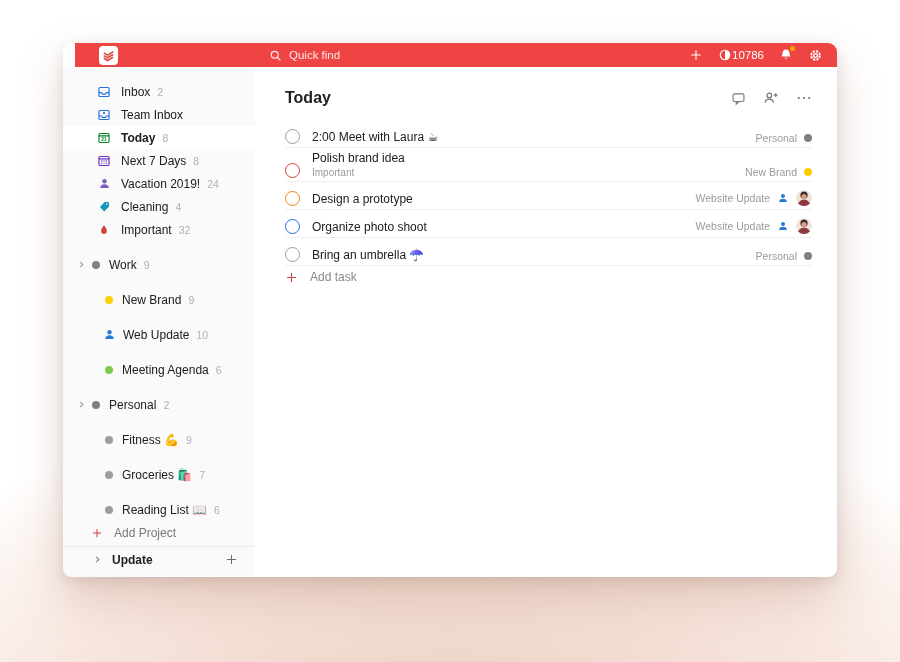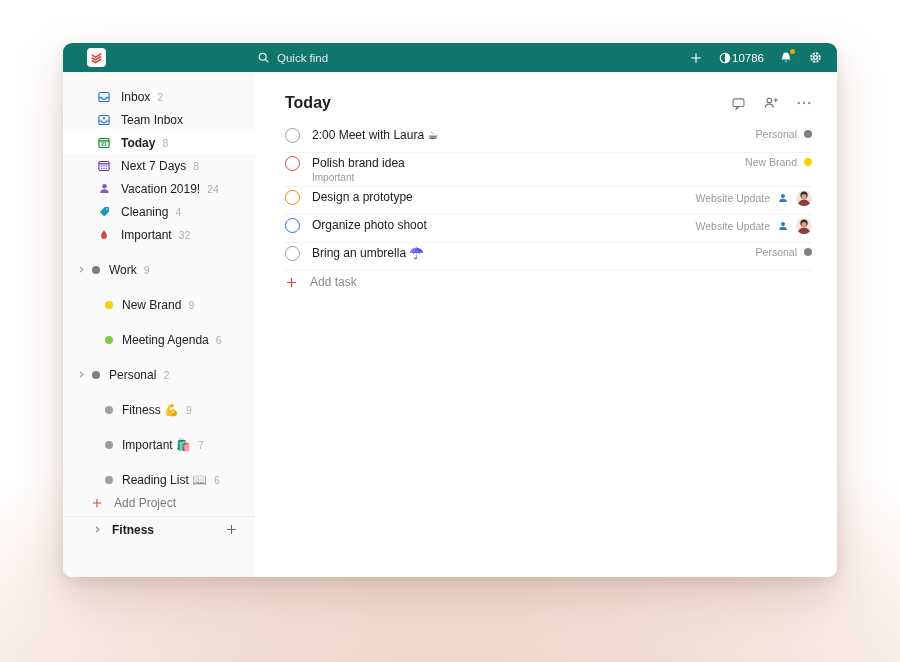--- a/index.html
+++ b/index.html
@@ -13,22 +13,22 @@
     color:#202020;
   }
   .window {
     position:absolute; left:63px; top:43px; width:774px; height:534px;
     border-radius:9px; background:#fff; overflow:hidden;
     box-shadow: 0 20px 45px rgba(170,110,90,.28), 0 4px 14px rgba(0,0,0,.10);
     display:flex; flex-direction:column;
   }
   
   .topbar {
-    height:29px; flex:none; background:#0f766e;
-    display:flex; align-items:center; padding:0 14px 0 24px;
+    height:24px; flex:none; background:#ef4444;
+    display:flex; align-items:center; padding:0 14px 0 24px;margin-left:12px;
   }
   .logo { width:19px; height:19px; background:#fff; border-radius:4px; display:flex; align-items:center; justify-content:center; flex:none;}
   .search { margin-left:151px; display:flex; align-items:center; gap:7px; color:rgba(255,255,255,.88); font-size:11.5px; cursor:text;}
   .tb-right { margin-left:auto; display:flex; align-items:center; gap:15px; }
   .tb-btn { display:flex; align-items:center; justify-content:center; position:relative; }
   .karma { display:flex; align-items:center; color:#fff; font-size:11.5px;text-align:center; }
   .notif-dot { position:absolute; top:-2px; right:-2px; width:5px; height:5px; border-radius:50%; background:#f7a000; }
   
   .app-body { flex:1; display:flex; min-height:0; }
   .sidebar { width:192px; flex:none; background:#fafafa; padding-top:13px; font-size:12px; overflow:hidden;}
@@ -54,21 +54,21 @@
   .addproj { height:23px; display:flex; align-items:center; padding-left:28px; color:#777; cursor:pointer; }
   .addproj .plus { margin-right:11px; display:flex; }
   .bottom-sec { border-top:1px solid #ebebeb; height:26px; display:flex; align-items:center; padding:0 17px 0 30px; margin-top:2px; cursor:pointer;}
   .bottom-sec .lbl { font-weight:700; margin-left:10px; }
   .bottom-sec .plus { margin-left:auto; display:flex; }
   
   .mhead { display:flex; align-items:center; margin-bottom:13px; }
   .mtitle { font-size:16px; font-weight:700; }
   .micons { margin-left:auto; display:flex; align-items:center; gap:17px; }
   .micon { display:flex; cursor:pointer; }
-  .task { display:flex; align-items:flex-start; border-bottom:1px solid #f0f0f0; min-height:28px; padding:3px 0;}
+  .task { display:flex; align-items:flex-end; border-bottom:1px solid #f0f0f0; min-height:28px; padding:3px 0;}
   .cbox { width:15px; height:15px; border-radius:50%; border:1.5px solid #9d9d9d; flex:none; margin-right:12px; cursor:pointer;}
   .tmain { display:flex; flex-direction:column; justify-content:center; }
   .ttitle { font-size:12px; color:#202020; cursor:pointer;}
   .ttag { font-size:10px; color:#9a9a9a; margin-top:2px; cursor:pointer;}
   .tmeta { margin-left:auto; display:flex; align-items:center; gap:7px; font-size:10.5px; color:#9a9a9a; }
   .tmeta .pdot { width:8px; height:8px; border-radius:50%; background:#808080; }
   .tmeta .avatar { width:16px; height:16px; border-radius:50%; overflow:hidden; display:flex; }
   .addtask { display:flex; align-items:center; margin-top:4px; color:#888; font-size:12px; cursor:pointer;}
   .addtask .plus { margin-right:12px; display:flex; }
   svg { display:block; }
@@ -227,20 +227,30 @@
         <span class="lbl">Work</span>
         <span class="cnt">9</span>
       </div>
 
       <div class="prow lv1">
         <span class="dot" style="background-color: rgb(250, 208, 0);"></span>
         <span class="lbl">New Brand</span>
         <span class="cnt">9</span>
       </div>
 
+      <div class="prow lv1">
+        <span class="pico">
+          <svg width="13" height="13" viewBox="0 0 16 16" fill="#2a7ad2">
+            <circle cx="8" cy="5.3" r="2.7"></circle>
+            <path d="M2.8 13.4 c0-2.8 2.3-4.4 5.2-4.4 s5.2 1.6 5.2 4.4 z"></path>
+          </svg>
+        </span>
+        <span class="lbl">Web Update</span>
+        <span class="cnt">10</span>
+      </div>
 
 
       <div class="prow lv1">
         <span class="dot" style="background-color: rgb(126, 204, 73);"></span>
         <span class="lbl">Meeting Agenda</span>
         <span class="cnt">6</span>
       </div>
 
       <div class="prow lv0">
         <span class="chev">
@@ -254,21 +264,21 @@
       </div>
 
       <div class="prow lv1">
         <span class="dot" style="background-color: rgb(157, 157, 157);"></span>
         <span class="lbl">Fitness 💪</span>
         <span class="cnt">9</span>
       </div>
 
       <div class="prow lv1">
         <span class="dot" style="background-color: rgb(157, 157, 157);"></span>
-        <span class="lbl">Important 🛍️</span>
+        <span class="lbl">Groceries 🛍️</span>
         <span class="cnt">7</span>
       </div>
 
       <div class="prow lv1">
         <span class="dot" style="background-color: rgb(157, 157, 157);"></span>
         <span class="lbl">Reading List 📖</span>
         <span class="cnt">6</span>
       </div>
 
 
@@ -280,21 +290,21 @@
         </span>
         <span>Add Project</span>
       </div>
 
       <div class="bottom-sec">
         <span>
           <svg width="9" height="9" viewBox="0 0 16 16" fill="none" stroke="#808080" stroke-width="1.8">
               <path d="M5.5 3.5 L10.5 8 L5.5 12.5"></path>
             </svg>
         </span>
-        <span class="lbl">Fitness</span>
+        <span class="lbl">Update</span>
         <span class="plus">
           <svg width="13" height="13" viewBox="0 0 16 16" stroke="#666" stroke-width="1.2" fill="none">
             <path d="M8 2.5 V13.5 M2.5 8 H13.5"></path>
           </svg>
         </span>
       </div>
 
 
     </aside>
 

